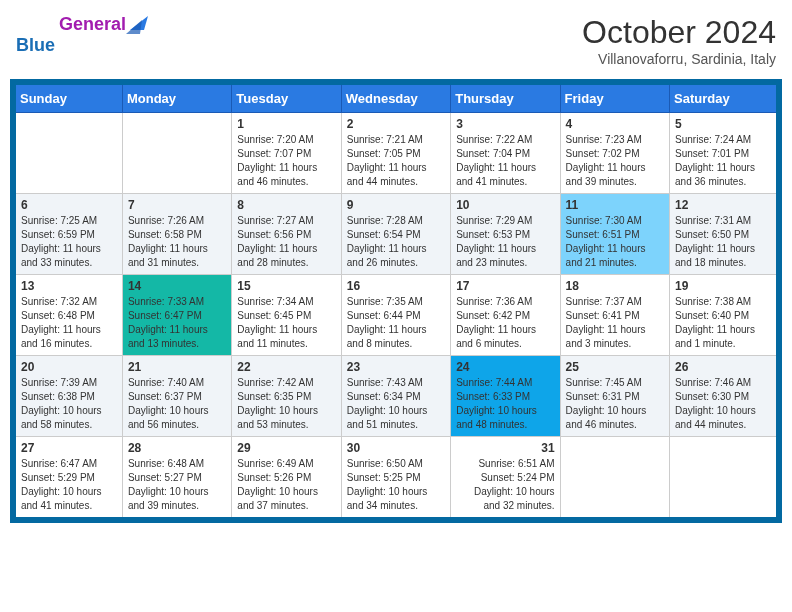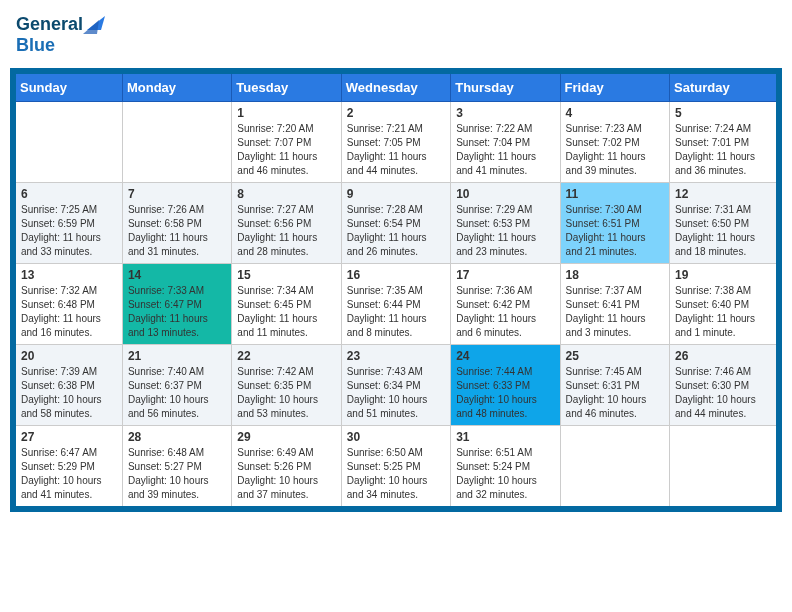--- a/index.html
+++ b/index.html
@@ -79,39 +79,44 @@
       background: #fff !important;
     }
     .logo-container {
       display: flex;
       align-items: center;
       gap: 2px;
     }
     .logo-general {
       font-size: 18px;
       font-weight: bold;
-      color: #0c4a6e;
+      color: #a21caf;
+      margin-left: 43px;
     }
   </style>
 </head>
 <body>
 
 <div class="header">
   <div class="logo-container">
     <div>
       <div style="display:flex; align-items:center;">
         <span class="logo-general">General</span>
         <svg width="22" height="18" viewBox="0 0 22 18">
           <polygon points="4,14 22,0 18,14" fill="#2a7ae2"></polygon>
           <polygon points="0,18 16,4 14,18" fill="#1a5ab5" opacity="0.7"></polygon>
         </svg>
       </div>
       <div class="logo-blue">Blue</div>
     </div>
   </div>
+  <div class="title-block">
+    <div class="month-title">October 2024</div>
+    <div class="location">Villanovaforru, Sardinia, Italy</div>
+  </div>
 </div>
 
 <table class="calendar">
   <thead>
     <tr>
     <th>Sunday</th>
         <th>Monday</th>
         <th>Tuesday</th>
         <th>Wednesday</th>
         <th>Thursday</th>
@@ -244,21 +249,21 @@
           <div class="day-info">Sunrise: 6:48 AM<br>Sunset: 5:27 PM<br>Daylight: 10 hours and 39 minutes.</div>
         </td>
         <td style="background: rgb(255, 255, 255);">
           <span class="day-num">29</span>
           <div class="day-info">Sunrise: 6:49 AM<br>Sunset: 5:26 PM<br>Daylight: 10 hours and 37 minutes.</div>
         </td>
         <td style="background: rgb(255, 255, 255);">
           <span class="day-num">30</span>
           <div class="day-info">Sunrise: 6:50 AM<br>Sunset: 5:25 PM<br>Daylight: 10 hours and 34 minutes.</div>
         </td>
-        <td style="background: rgb(255, 255, 255);">
+        <td style="background: rgb(255, 255, 255); text-align: right;">
           <span class="day-num">31</span>
           <div class="day-info">Sunrise: 6:51 AM<br>Sunset: 5:24 PM<br>Daylight: 10 hours and 32 minutes.</div>
         </td>
         <td class="empty-cell"></td>
         <td class="empty-cell"></td>
       </tr>
     </tbody>
 </table>
 
 </body></html>

